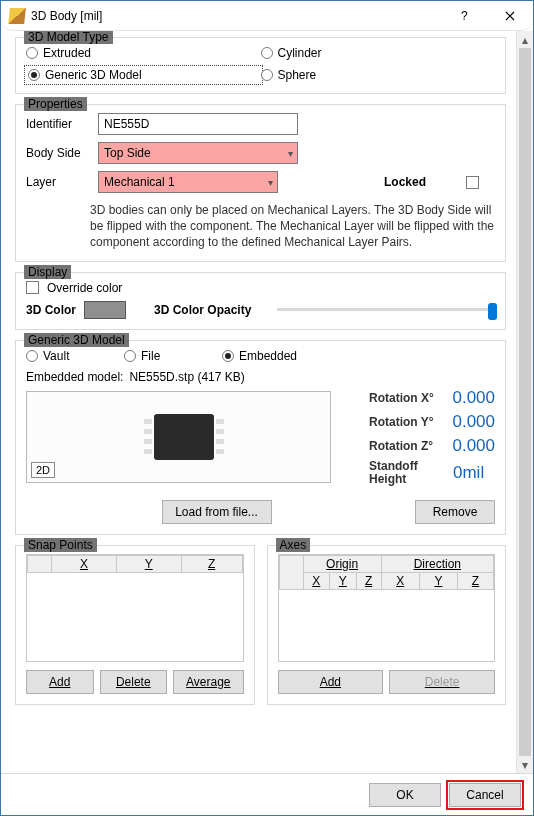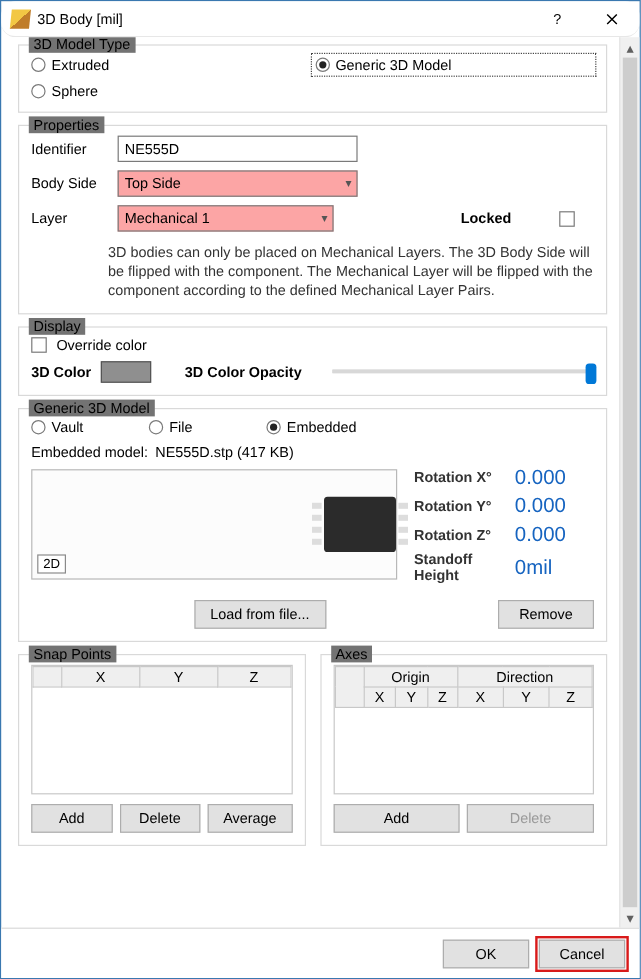--- a/index.html
+++ b/index.html
@@ -41,38 +41,38 @@
   .select .chev { color:#555; font-size:10px; }
 
   .note { color:#333; line-height:1.35; padding:2px 0 0 64px; }
 
   .colorsw { width:42px; height:18px; border:1px solid #555; background:#8f8f8f; }
 
   .slider { flex:1; height:3px; background:#d8d8d8; position:relative; }
   .slider .fill { position:absolute; inset:0; background:#d8d8d8; }
   .slider .handle { position:absolute; right:-2px; top:-5px; width:9px; height:17px; border-radius:3px; background:#0078d7; }
 
-  .preview { border:1px solid #b8b8b8; height:92px; position:relative; background:#fcfcfc; display:flex; align-items:center; justify-content:flex-end;padding-left:10px; }
+  .preview { border:1px solid #b8b8b8; height:92px; position:relative; background:#fcfcfc; display:flex; align-items:center; justify-content:center;padding-left:10px; }
   .badge2d { position:absolute; left:4px; bottom:4px; border:1px solid #8a8a8a; padding:1px 4px; font-size:11px; background:#fff; }
   .chip-body { width:60px; height:46px; background:#2b2b2b; border-radius:3px; position:relative; }
   .chip-pin { position:absolute; width:8px; height:5px; background:#ddd; }
   .chip-pin.l1 { left:-10px; top:5px; } .chip-pin.l2 { left:-10px; top:15px; }
   .chip-pin.l3 { left:-10px; top:25px; } .chip-pin.l4 { left:-10px; top:35px; }
   .chip-pin.r1 { right:-10px; top:5px; } .chip-pin.r2 { right:-10px; top:15px; }
   .chip-pin.r3 { right:-10px; top:25px; } .chip-pin.r4 { right:-10px; top:35px; }
 
-  .paramrow { display:flex; align-items:center; gap:6px; margin-bottom:4px; }
+  .paramrow { display:flex; align-items:center; gap:6px; margin-bottom:4px;margin-left:24px; }
   .paramrow .plbl { width:78px; font-weight:600; color:#333; font-size:12px; }
   .paramrow .pval { color:#1664c0; font-size:17px; }
 
   .btn { height:24px; border:1px solid #adadad; background:#e1e1e1; padding:0 12px; display:inline-flex; align-items:center; justify-content:center; }
   .btn.disabled { color:#9a9a9a; }
   .btn.cancel { outline:2px solid #d81a1a; outline-offset:1px; }
 
-  .twocol { display:flex; gap:12px; }
+  .twocol { display:flex; gap:12px;text-decoration:underline; }
   .twocol .group { flex:1; }
 
   
   table.grid { border-collapse:collapse; width:100%; }
   table.grid th, table.grid td { border:1px solid #c8c8c8; height:17px; font-weight:400; text-align:center; }
   table.grid th { background:#efefef; }
   .gridwrap { border:1px solid #c8c8c8; height:108px; background:#fff; overflow:hidden; }
 
   
   .footer { position:absolute; left:0; right:0; bottom:0; height:42px; border-top:1px solid #d9d9d9; display:flex; align-items:center; justify-content:flex-end; gap:8px; padding:0 12px; background:#fff; }
@@ -98,20 +98,24 @@
 
 <div class="bodywrap">
  <div class="content">
 
   <div class="group">
     <span class="legend">3D Model Type</span>
     <div style="display:grid; grid-template-columns:1fr 1fr; row-gap:7px;">
       <label class="radio">
         <span class="circle"></span>
         <span>Extruded</span>
+      </label>
+      <label class="radio">
+        <span class="circle"></span>
+        <span>Cylinder</span>
       </label>
       <label class="radio checked focusbox">
         <span class="circle"></span>
         <span>Generic 3D Model</span>
       </label>
       <label class="radio">
         <span class="circle"></span>
         <span>Sphere</span>
       </label>
     </div>

